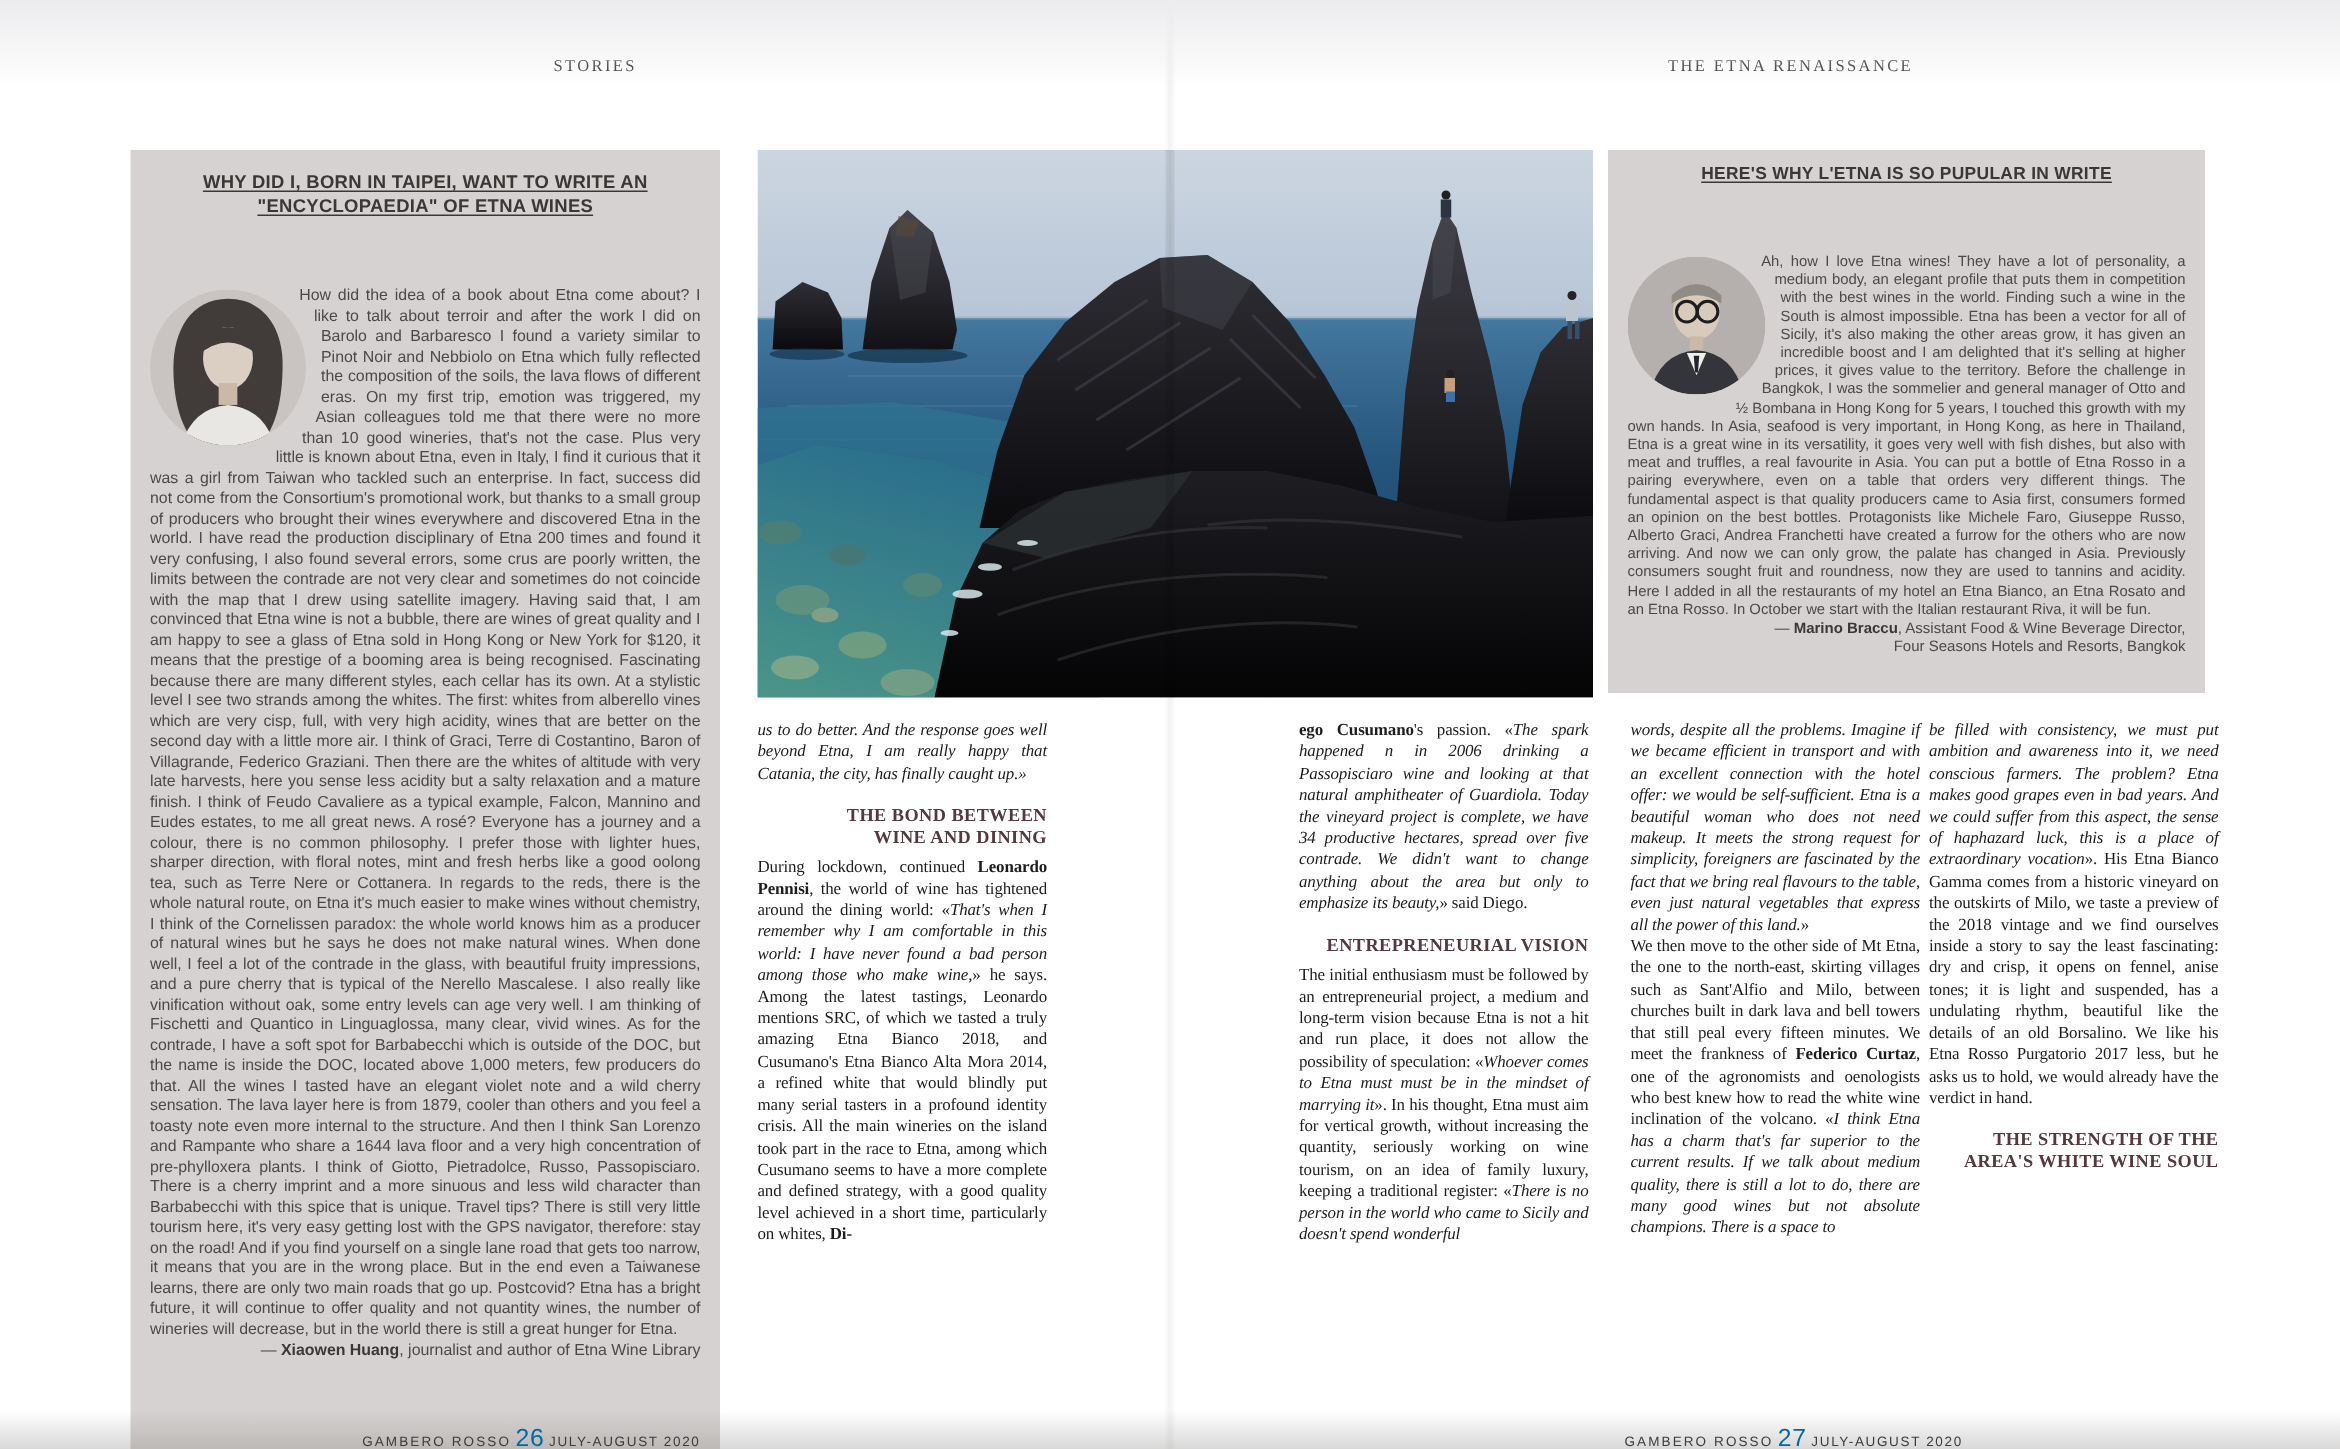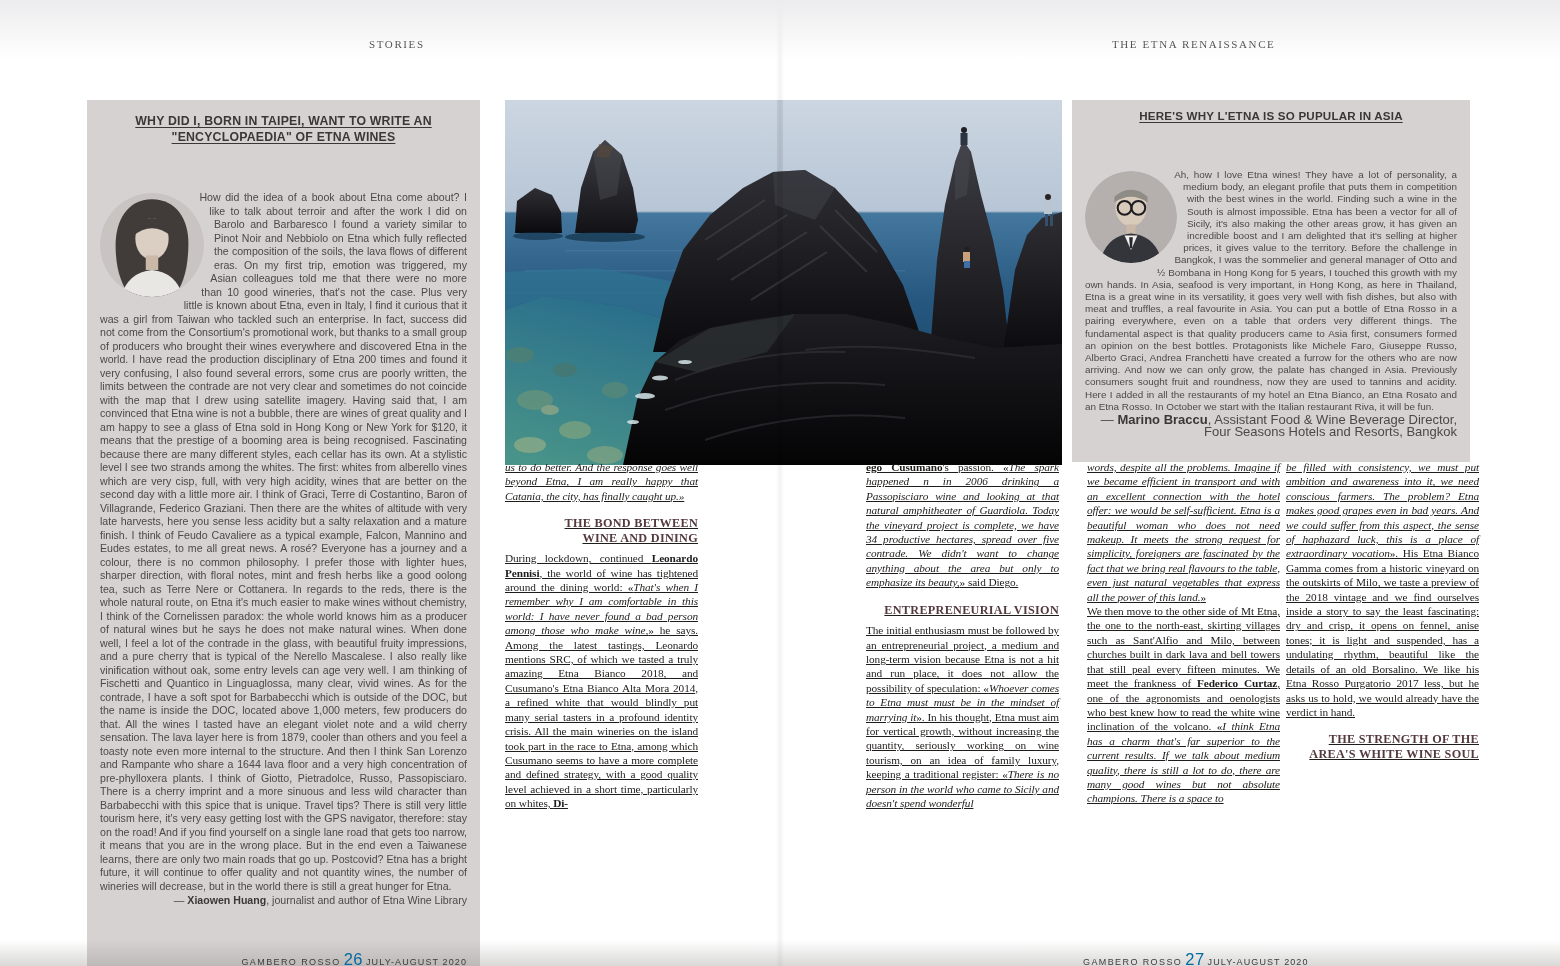--- a/index.html
+++ b/index.html
@@ -42,40 +42,40 @@
     text-decoration:underline;text-underline-offset:2px;
     margin-bottom:3px;
   }
   #panel-left .panel-title{font-size:12.3px;line-height:16px;letter-spacing:.2px;}
   #panel-right .panel-title{font-size:11.6px;line-height:14px;letter-spacing:.2px;}
   .panel-body{text-align:justify;margin-top:46px;}
   #panel-left .panel-body{font-size:10.6px;line-height:13.5px;}
   #panel-right .panel-body{font-size:9.9px;line-height:12.2px;}
   .panel-sig{text-align:right;margin-top:1px;}
   #panel-left .panel-sig{font-size:10.6px;line-height:13.5px;}
-  #panel-right .panel-sig{font-size:13px;line-height:12.2px;}
+  #panel-right .panel-sig{font-size:10px;line-height:12.2px;}
   .panel-sig b{color:#3a3836;}
   .avatar{
     float:left;border-radius:50%;overflow:hidden;
     shape-outside:circle(53%);margin:2px 10px 4px 0;
   }
   #panel-left .avatar{width:104px;height:104px;}
   #panel-right .avatar{width:92px;height:92px;}
   .avatar svg{display:block;width:100%;height:100%;}
 
   
   #photo{position:absolute;left:505px;top:100px;width:557px;height:365px;}
   #photo svg{display:block;width:100%;height:100%;}
 
   
   .col{
-    position:absolute;top:460px;width:193px;
+    position:absolute;top:480px;width:193px;
     font-family:"Liberation Serif",serif;
     font-size:11.3px;line-height:14.4px;letter-spacing:-0.1px;
-    color:#1f1d1b;text-align:justify;text-decoration:underline;
+    color:#1f1d1b;text-align:justify;
   }
   #col1{left:505px;}
   #col2{left:866px;}
   #col3{left:1076px;margin-left:11px;}
   #col4{left:1286px;}
   .col p{margin:0;}
   .col p.gap{margin-bottom:13px;}
   .colhead{
     margin:0 0 6px 0;
     font-family:"Liberation Serif",serif;
@@ -121,21 +121,21 @@
           <rect x="44" y="60" width="12" height="14" fill="#cbb9a8"></rect>
           <path d="M20,100 Q27,76 50,74 Q73,76 80,100 Z" fill="#e9e7e3"></path>
         </g>
       </svg>
     </div><span>How did the idea of a book about Etna come about? I like to talk about terroir and after the work I did on Barolo and Barbaresco I found a variety similar to Pinot Noir and Nebbiolo on Etna which fully reflected the composition of the soils, the lava flows of different eras. On my first trip, emotion was triggered, my Asian colleagues told me that there were no more than 10 good wineries, that's not the case. Plus very little is known about Etna, even in Italy, I find it curious that it was a girl from Taiwan who tackled such an enterprise. In fact, success did not come from the Consortium's promotional work, but thanks to a small group of producers who brought their wines everywhere and discovered Etna in the world. I have read the production disciplinary of Etna 200 times and found it very confusing, I also found several errors, some crus are poorly written, the limits between the contrade are not very clear and sometimes do not coincide with the map that I drew using satellite imagery. Having said that, I am convinced that Etna wine is not a bubble, there are wines of great quality and I am happy to see a glass of Etna sold in Hong Kong or New York for $120, it means that the prestige of a booming area is being recognised. Fascinating because there are many different styles, each cellar has its own. At a stylistic level I see two strands among the whites. The first: whites from alberello vines which are very cisp, full, with very high acidity, wines that are better on the second day with a little more air. I think of Graci, Terre di Costantino, Baron of Villagrande, Federico Graziani. Then there are the whites of altitude with very late harvests, here you sense less acidity but a salty relaxation and a mature finish. I think of Feudo Cavaliere as a typical example, Falcon, Mannino and Eudes estates, to me all great news. A rosé? Everyone has a journey and a colour, there is no common philosophy. I prefer those with lighter hues, sharper direction, with floral notes, mint and fresh herbs like a good oolong tea, such as Terre Nere or Cottanera. In regards to the reds, there is the whole natural route, on Etna it's much easier to make wines without chemistry, I think of the Cornelissen paradox: the whole world knows him as a producer of natural wines but he says he does not make natural wines. When done well, I feel a lot of the contrade in the glass, with beautiful fruity impressions, and a pure cherry that is typical of the Nerello Mascalese. I also really like vinification without oak, some entry levels can age very well. I am thinking of Fischetti and Quantico in Linguaglossa, many clear, vivid wines. As for the contrade, I have a soft spot for Barbabecchi which is outside of the DOC, but the name is inside the DOC, located above 1,000 meters, few producers do that. All the wines I tasted have an elegant violet note and a wild cherry sensation. The lava layer here is from 1879, cooler than others and you feel a toasty note even more internal to the structure. And then I think San Lorenzo and Rampante who share a 1644 lava floor and a very high concentration of pre-phylloxera plants. I think of Giotto, Pietradolce, Russo, Passopisciaro. There is a cherry imprint and a more sinuous and less wild character than Barbabecchi with this spice that is unique. Travel tips? There is still very little tourism here, it's very easy getting lost with the GPS navigator, therefore: stay on the road! And if you find yourself on a single lane road that gets too narrow, it means that you are in the wrong place. But in the end even a Taiwanese learns, there are only two main roads that go up. Postcovid? Etna has a bright future, it will continue to offer quality and not quantity wines, the number of wineries will decrease, but in the world there is still a great hunger for Etna.</span>
   </div>
   <div class="panel-sig">— <b>Xiaowen Huang</b>, journalist and author of Etna Wine Library</div>
 </div>
 
 <div class="panel" id="panel-right">
-  <div class="panel-title">HERE'S WHY L'ETNA IS SO PUPULAR IN ASIA</div>
+  <div class="panel-title">HERE'S WHY L'ETNA IS SO PUPULAR IN WRITE</div>
   <div class="panel-body">
     <div class="avatar">
       <svg viewBox="0 0 100 100">
         <defs>
             <clipPath id="cm">
               <circle cx="50" cy="50" r="50"></circle>
             </clipPath>
           </defs>
         <g clip-path="url(#cm)">
           <rect width="100" height="100" fill="#b5b0ae"></rect>

